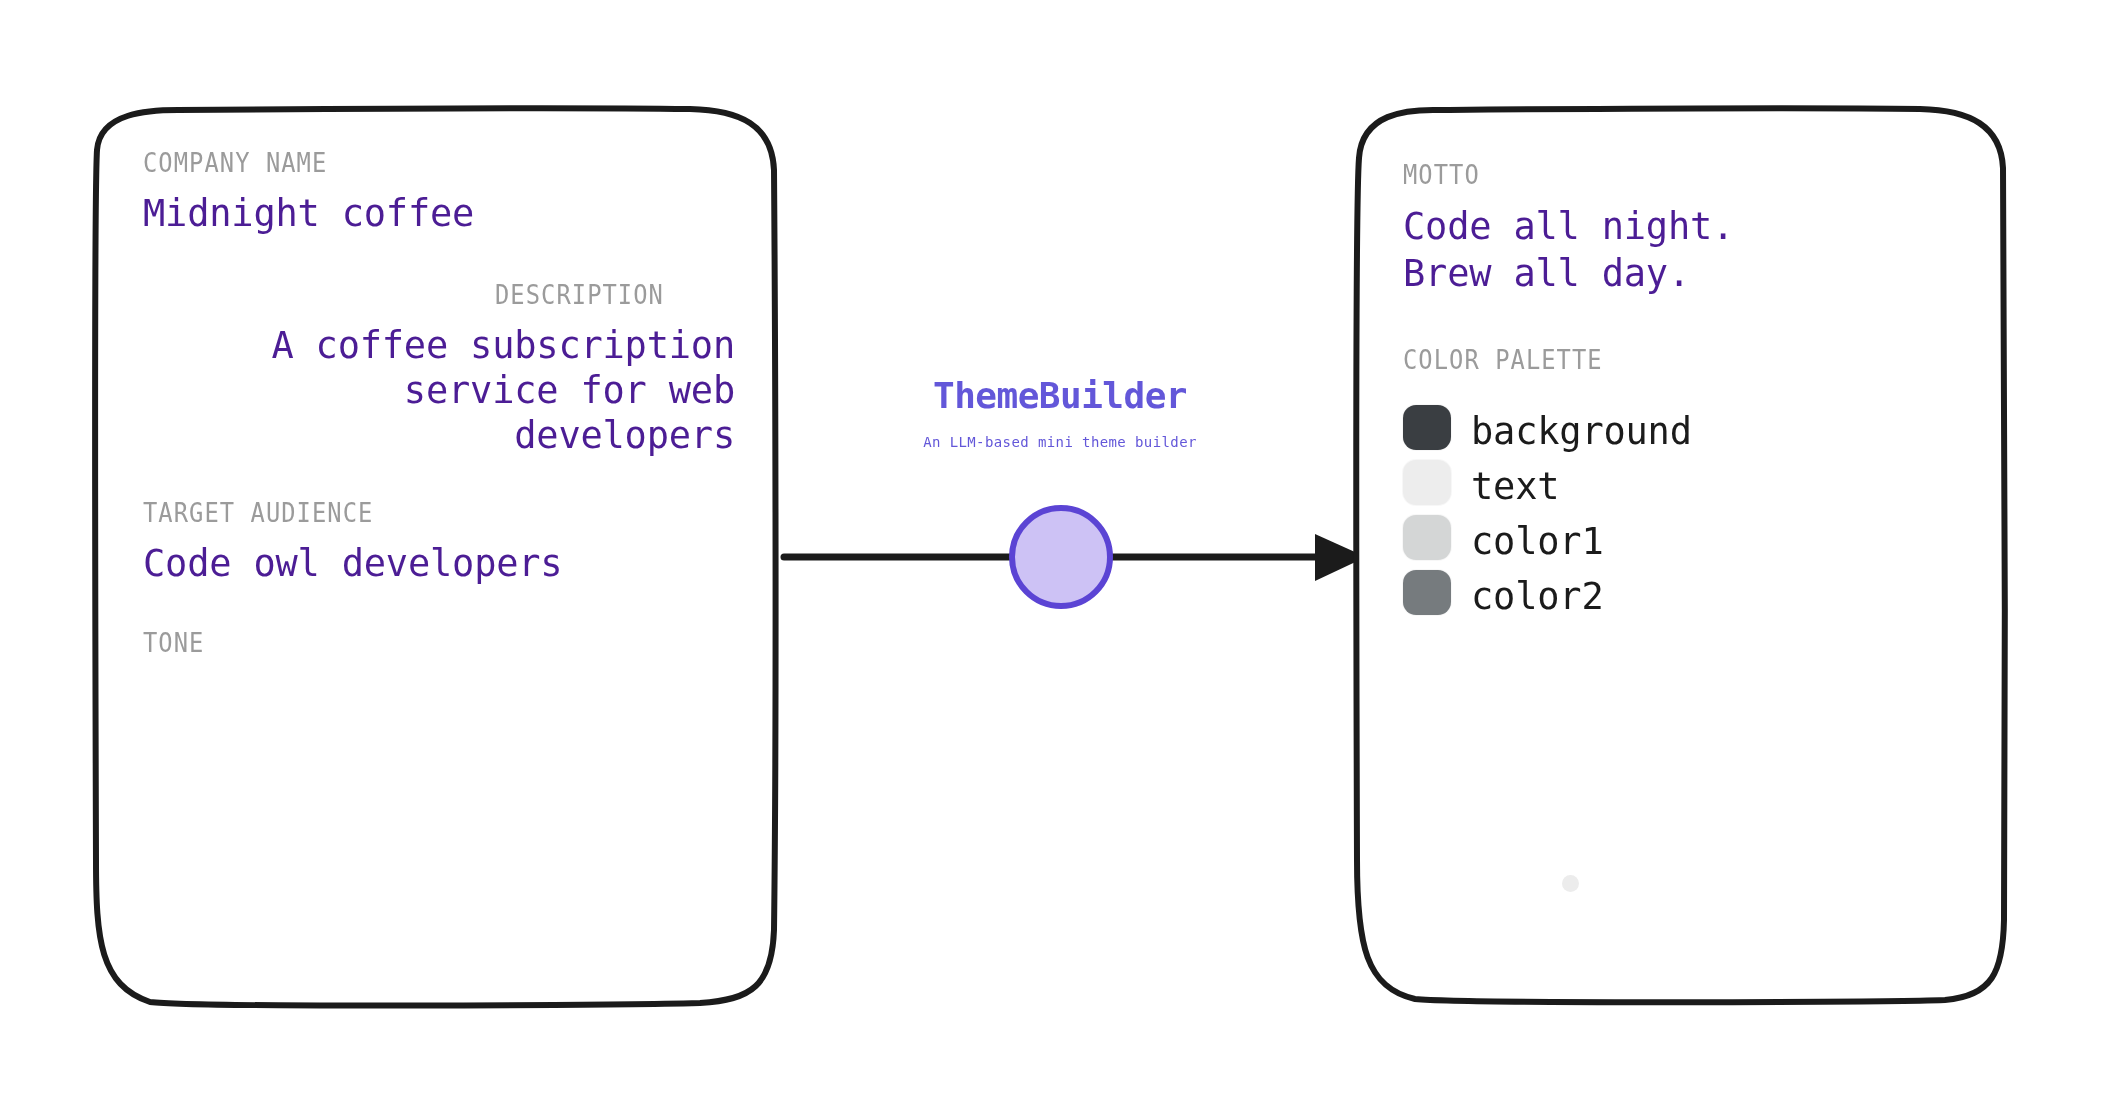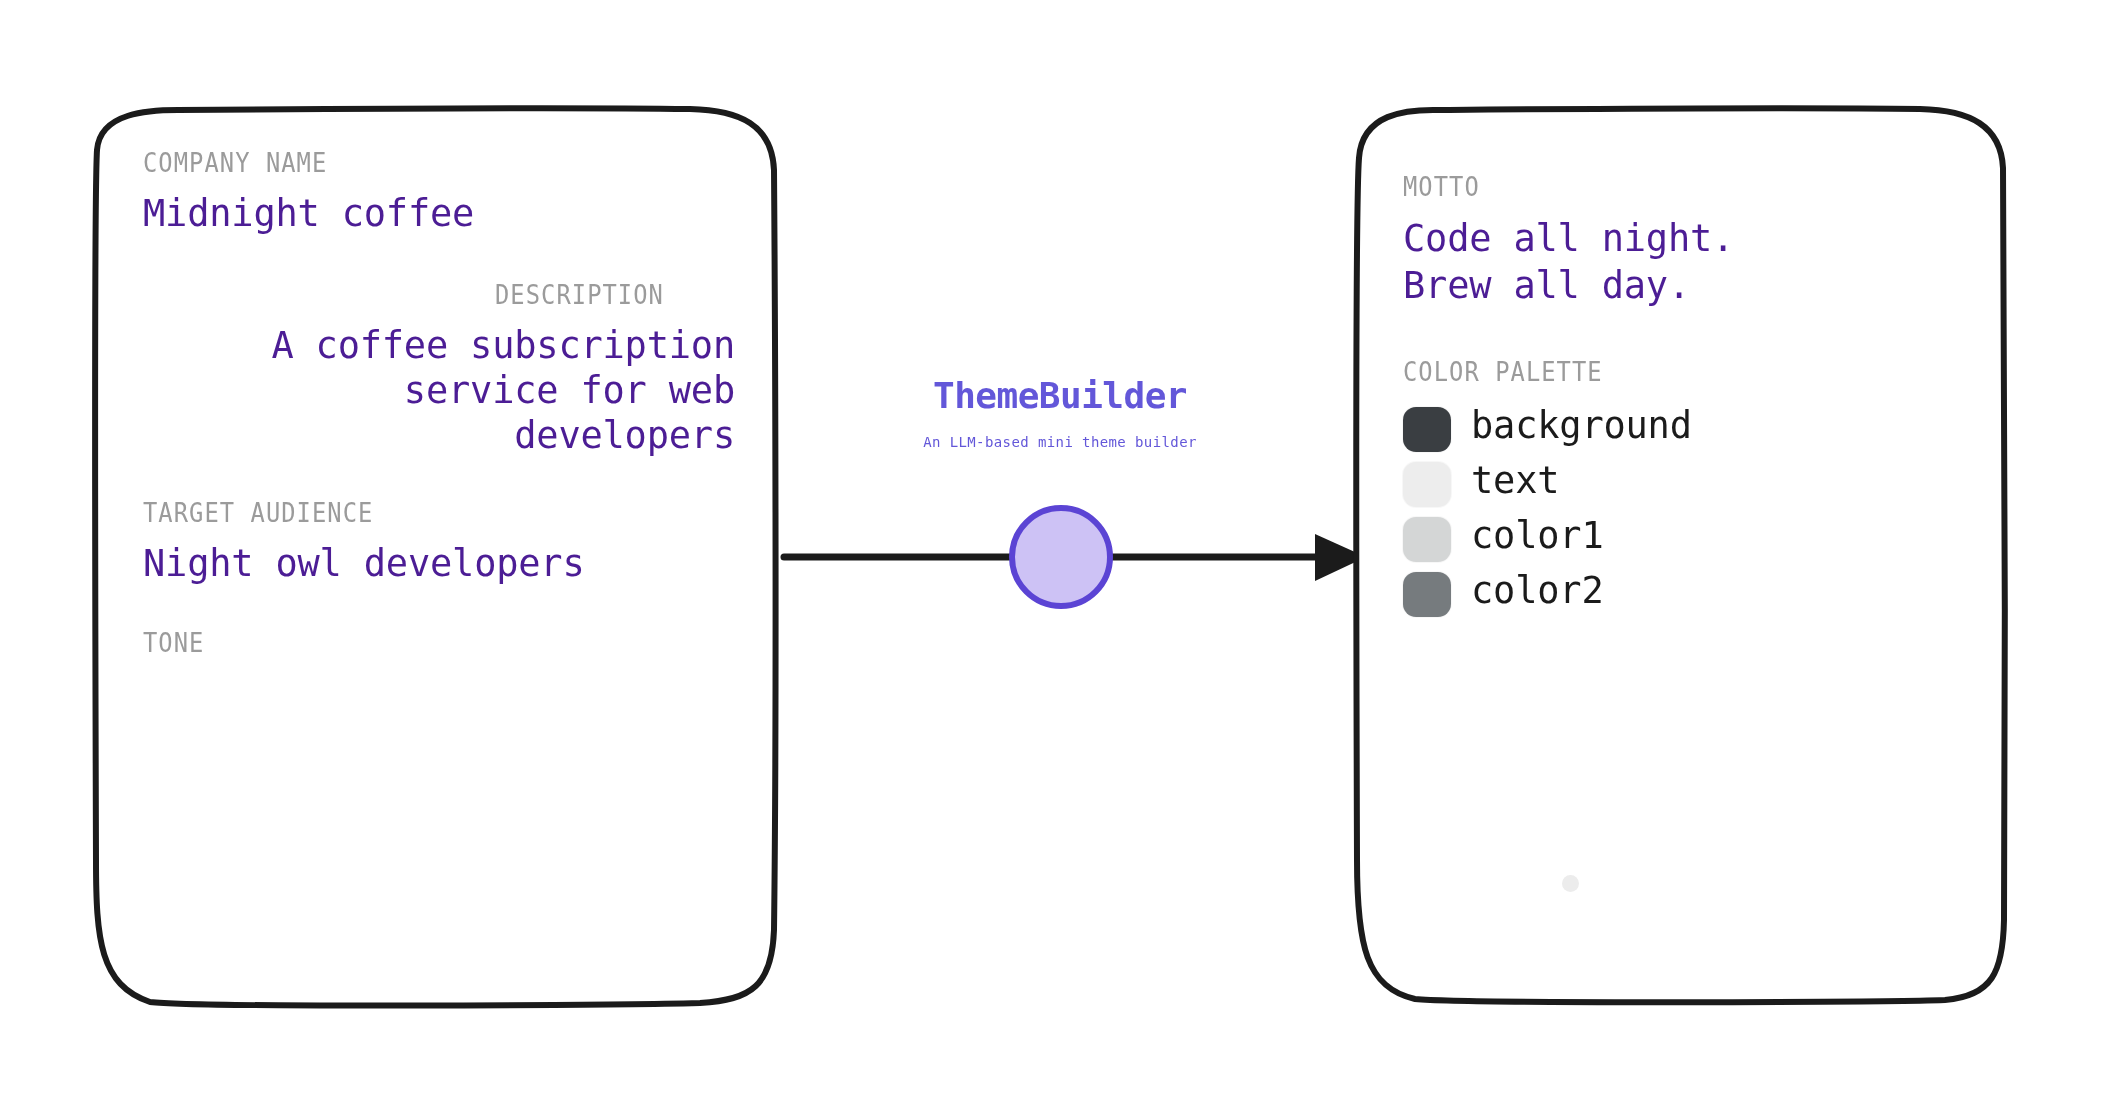--- a/index.html
+++ b/index.html
@@ -34,21 +34,21 @@
     box-sizing: border-box;
   }
   #input-card {
     left: 95px;
     top: 92px;
     width: 680px;
     height: 895px;
   }
   #output-card {
     left: 1355px;
-    top: 116px;
+    top: 104px;
     width: 650px;
     height: 892px;
   }
 
   .card-body {
     position: absolute;
     left: 48px;
     right: 40px;
     top: 56px;
   }
@@ -87,21 +87,21 @@
 
   #output-card .field.f-motto  { margin-bottom: 48px; }
   #output-card .field-value.motto-value { line-height: 1.28; }
 
   
   .palette {
     margin-top: 20px;
   }
   .swatch-row {
     display: flex;
-    align-items: flex-start;
+    align-items: flex-end;
     height: 55px;
   }
   .swatch {
     width: 48px;
     height: 45px;
     border-radius: 13px;
     margin-right: 20px;
     flex: 0 0 auto;
     box-shadow: 0 0 0 1px rgba(0,0,0,0.03);
   }
@@ -193,21 +193,21 @@
 
       <div class="field f-desc">
         <div class="field-label">DESCRIPTION</div>
         <div class="field-value">A coffee subscription
 service for web
 developers</div>
       </div>
 
       <div class="field f-audience">
         <div class="field-label">TARGET AUDIENCE</div>
-        <div class="field-value">Night owl developers</div>
+        <div class="field-value">Code owl developers</div>
       </div>
 
       <div class="field f-tone">
         <div class="field-label">TONE</div>
       </div>
 
     </div>
   </div>
 
   <div class="brand">

